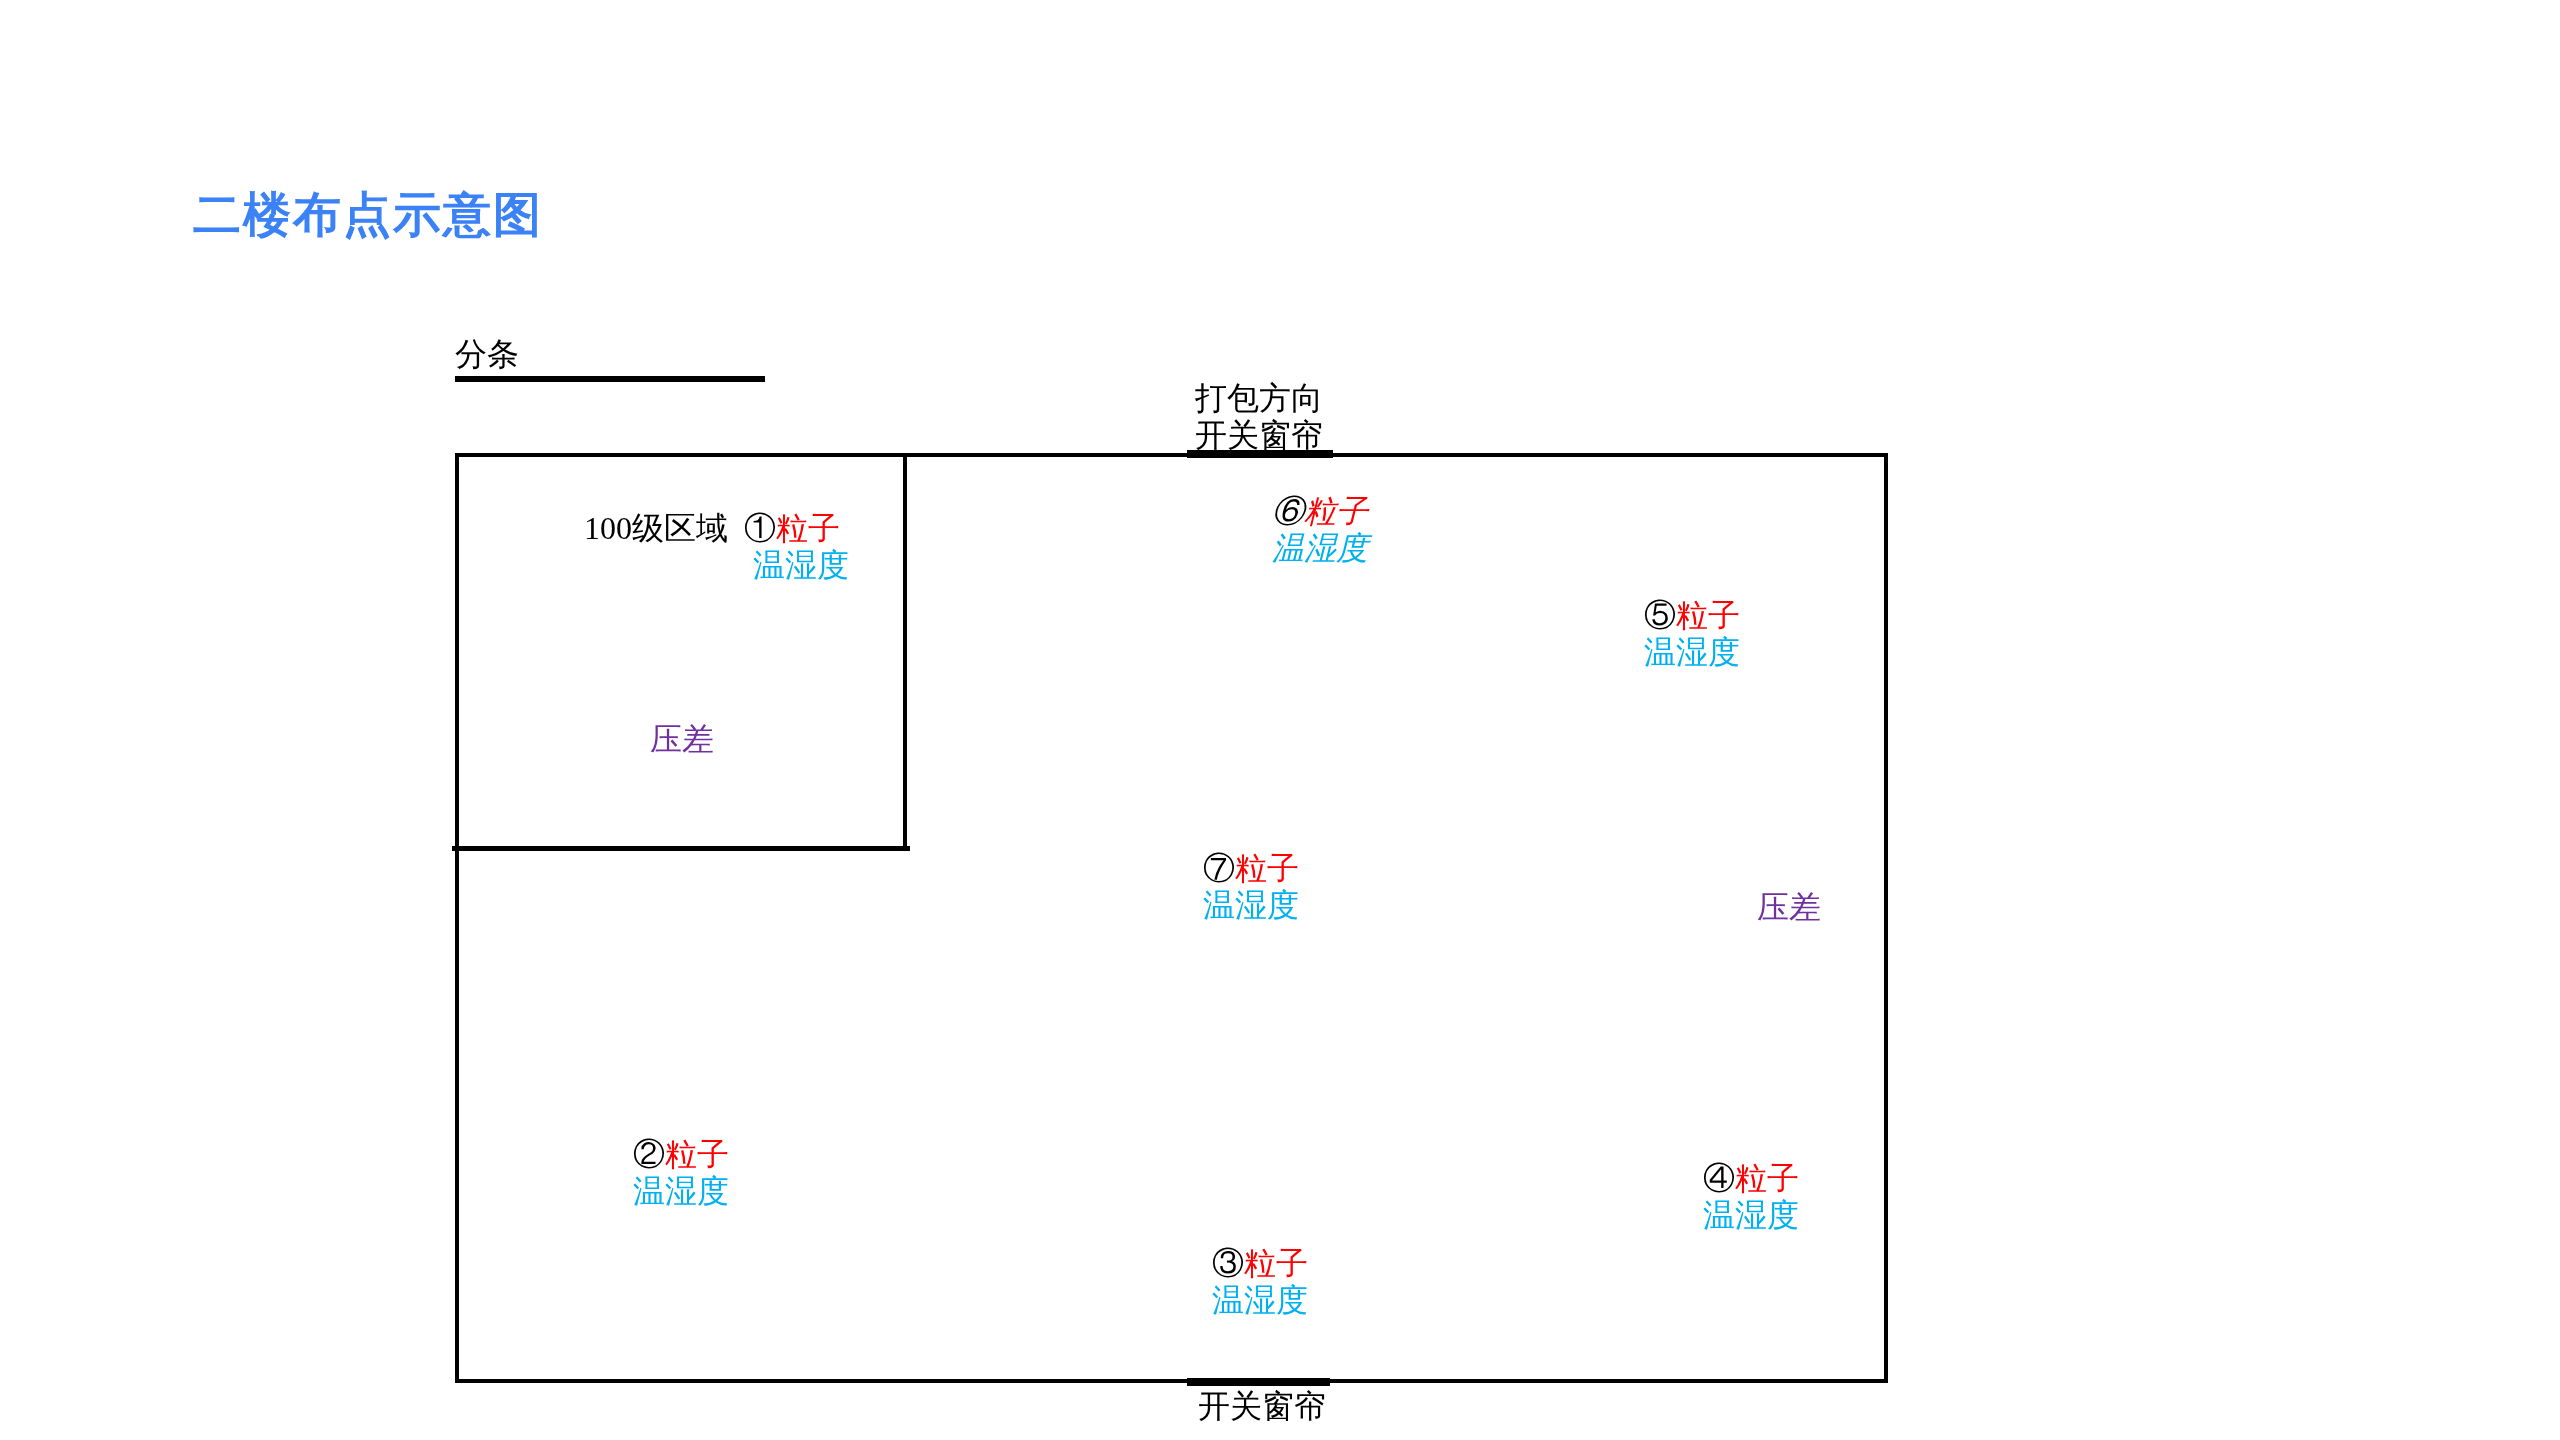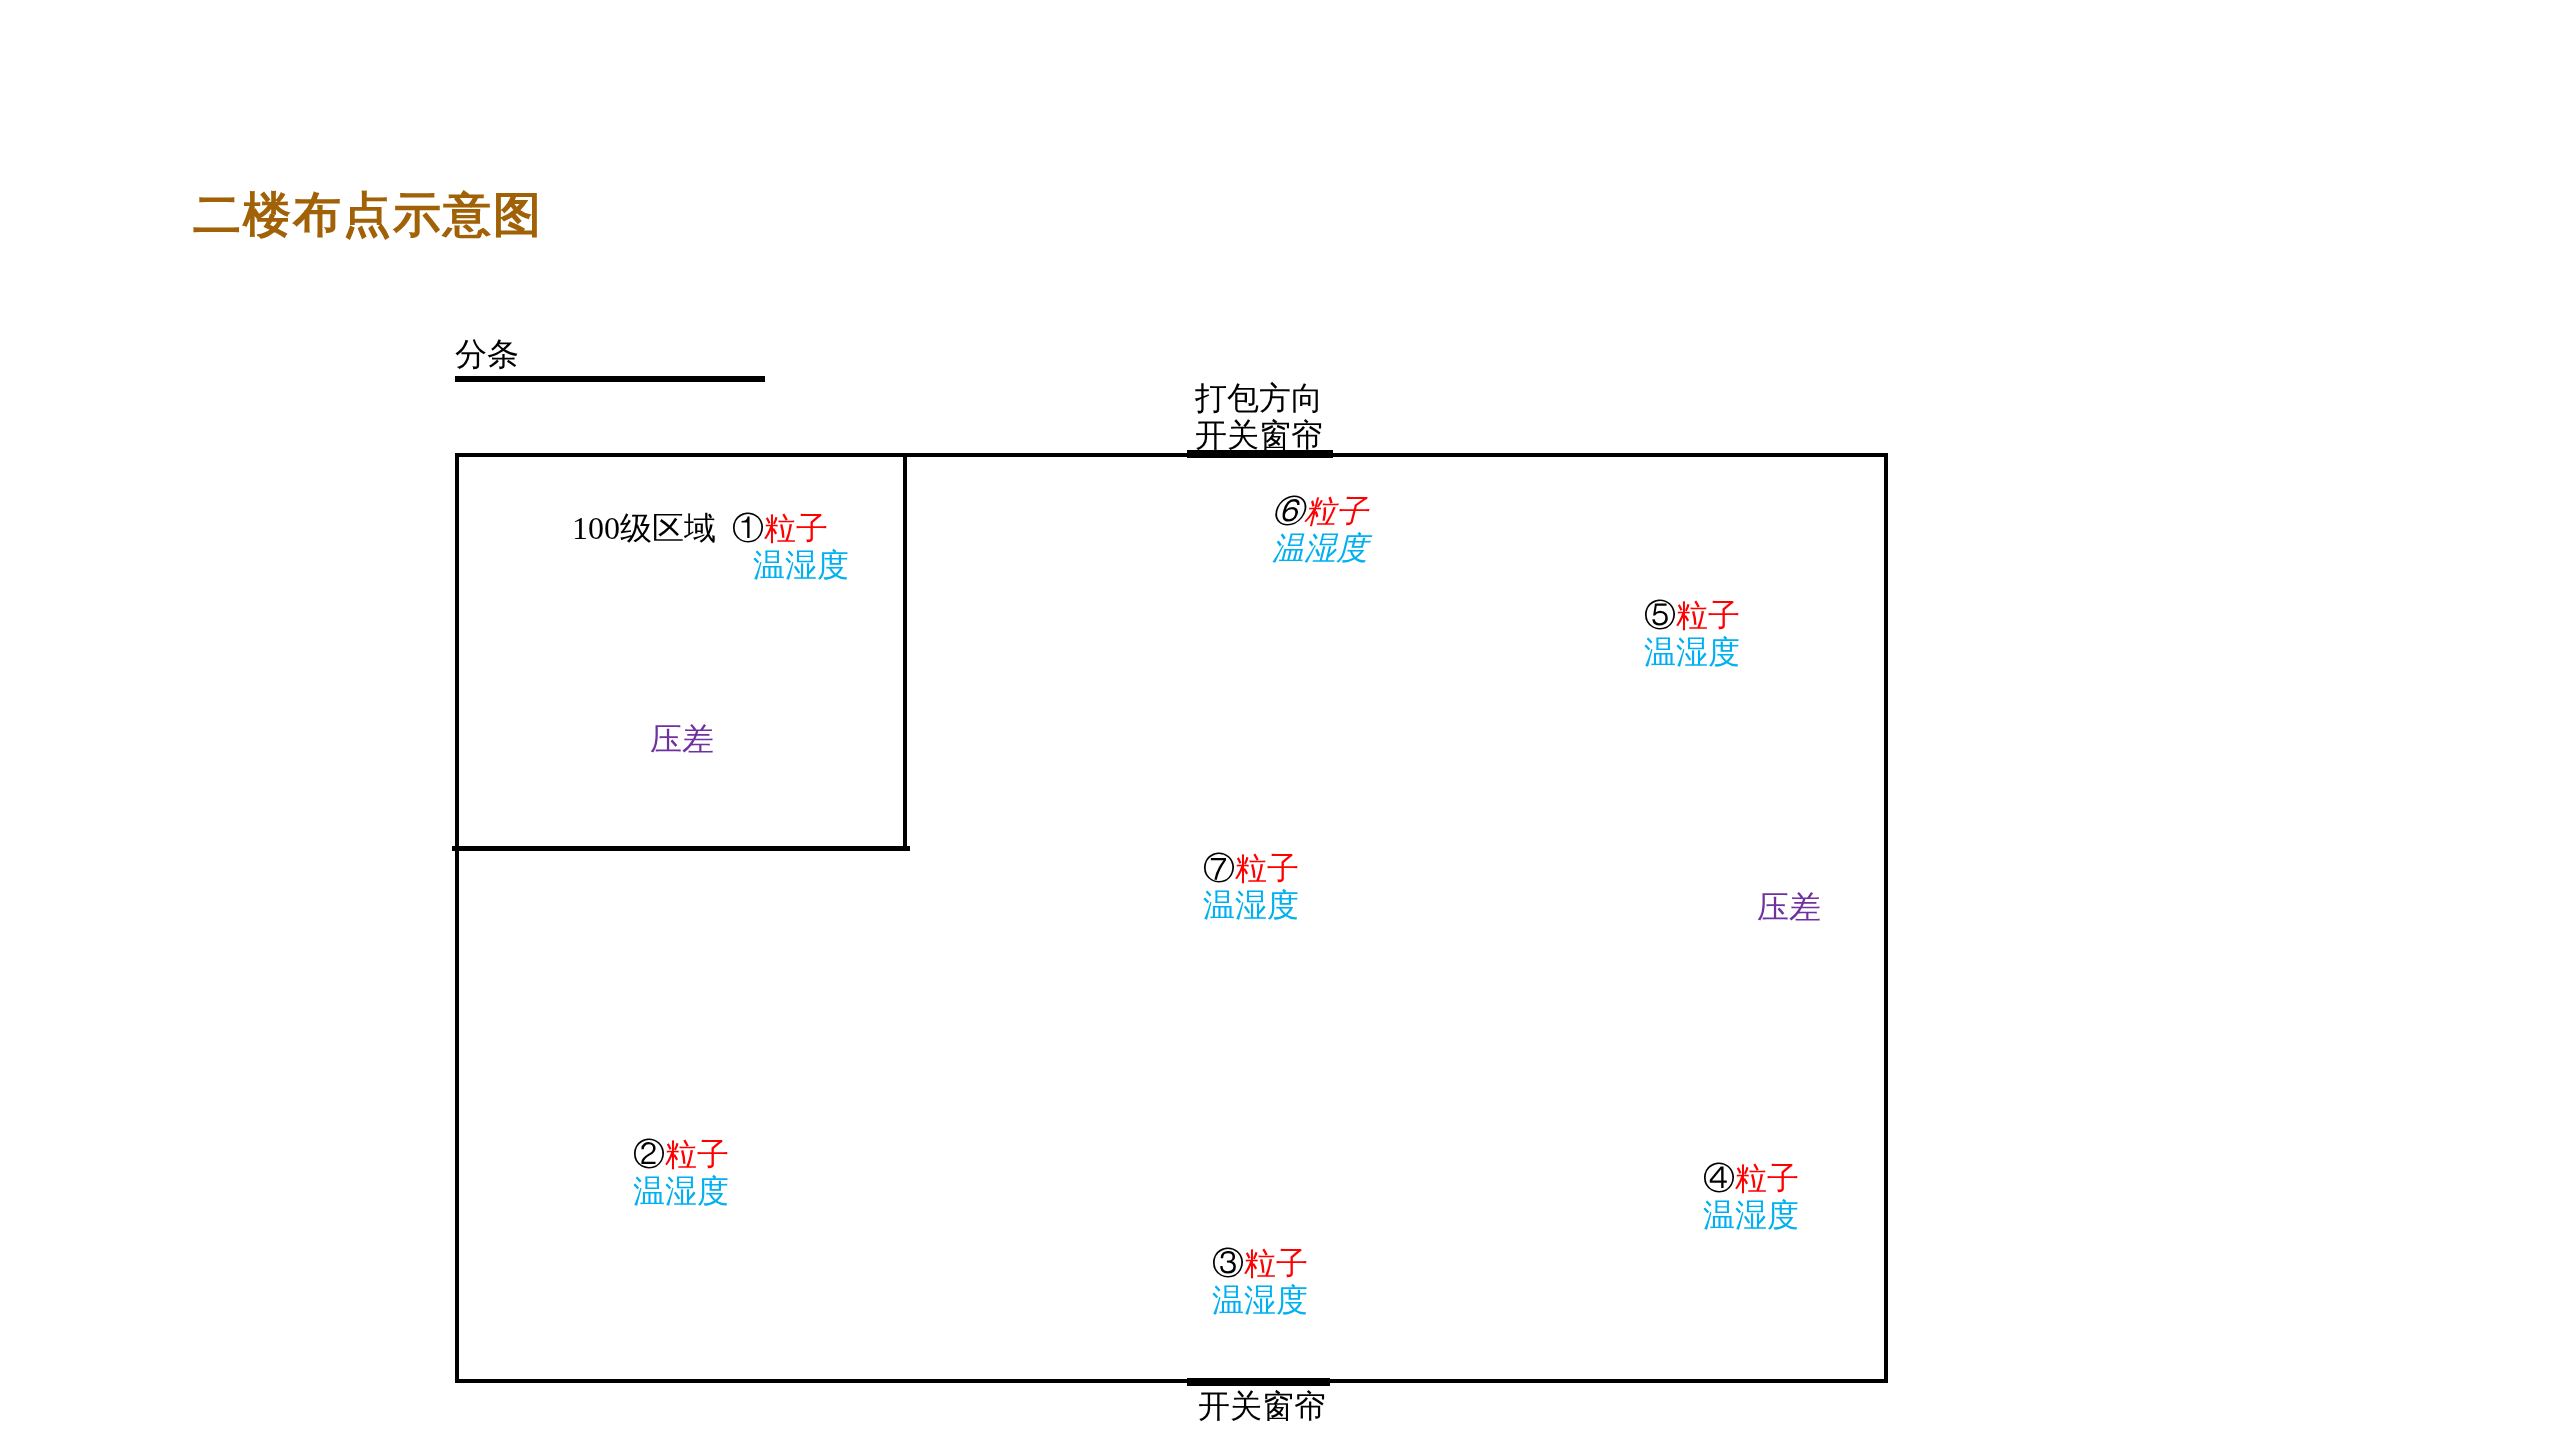--- a/index.html
+++ b/index.html
@@ -32,38 +32,38 @@
   .strip-label-box{left:455px;top:336px;width:310px;text-align:left;}
   .clean-vline{left:903px;top:453px;width:4px;height:397px;}
   .clean-hline{left:452px;top:846px;width:458px;height:5px;}
   .curtain-top-seg{left:1187px;top:450px;width:146px;height:8px;}
   .curtain-bottom-seg{left:1187px;top:1378px;width:143px;height:8px;}
   
   .pack-dir{left:1195px;top:380px;}
   .curtain-bottom-label{left:1198px;top:1388px;}
   
   .point .marker{color:#000;}
-  .p1-line1{left:572px;top:510px;}
+  .p1-line1{left:584px;top:510px;}
   .p1-line2{left:753px;top:547px;}
   .pressure-clean{left:650px;top:721px;}
   .pressure-right{left:1757px;top:889px;}
   .p6{left:1272px;top:493px;font-style:italic;}
   .p5{left:1644px;top:597px;}
   .p7{left:1203px;top:850px;text-align:center;}
   .p2{left:633px;top:1136px;}
   .p4{left:1703px;top:1160px;text-align:right;}
   .p3{left:1212px;top:1245px;}
   .gap{display:inline-block;width:16px;}
 </style>
 </head>
 <body>
 
 <div id="canvas">
 
-  <div class="abs page-title" id="title-el" style="color: #a16207;">二楼布点示意图</div>
+  <div class="abs page-title" id="title-el" style="color: #3b82f6;">二楼布点示意图</div>
 
   <div class="abs dtext strip-label-box">分条</div>
   <div class="abs wall strip-line" style="background: rgb(0, 0, 0);"></div>
 
   <div class="abs dtext pack-dir">
     <div>打包方向</div>
     <div>开关窗帘</div>
   </div>
 
   <div class="abs room-outline"></div>

